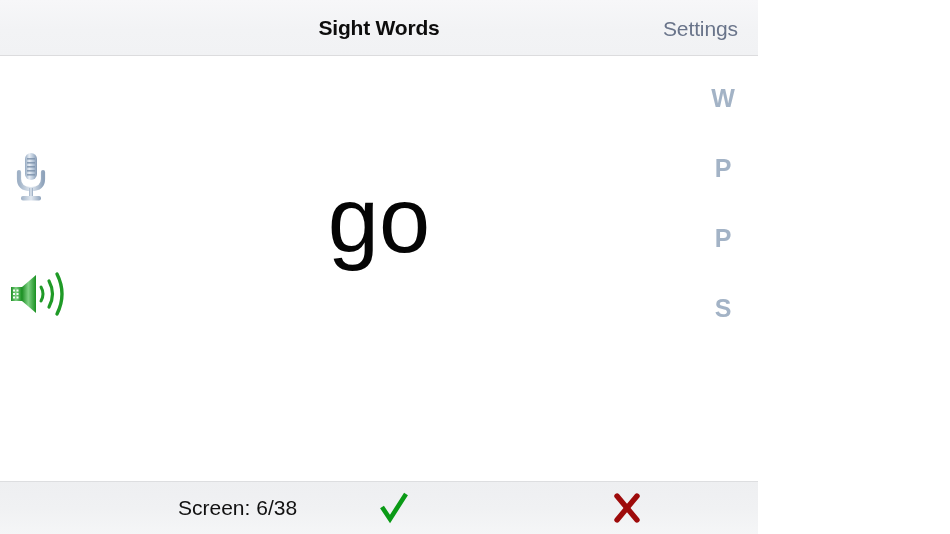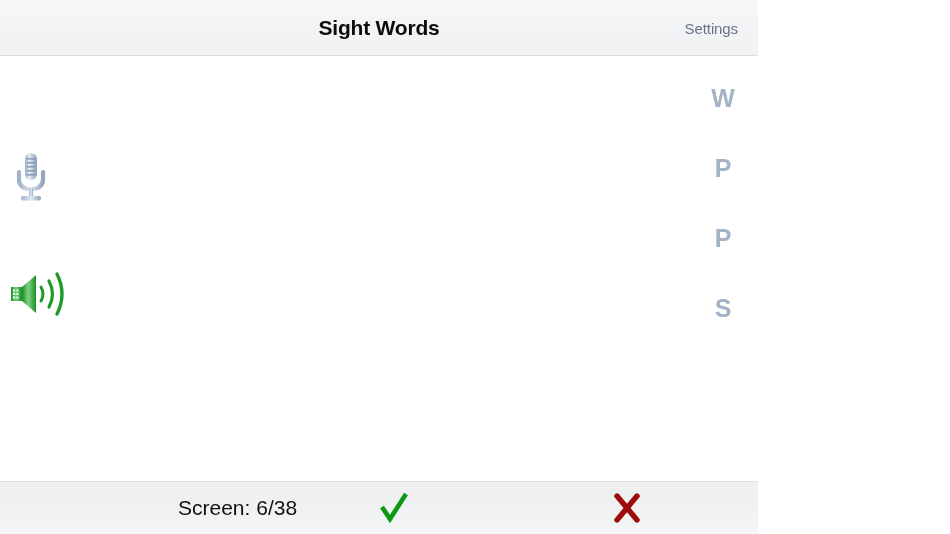--- a/index.html
+++ b/index.html
@@ -36,21 +36,21 @@
     font-weight: bold;
     color: #0d0d0d;
     letter-spacing: -0.2px;
     line-height: 1;
   }
   .nav-right {
     position: absolute;
     right: 20px;
     top: 50%;
     transform: translateY(-50%);
-    font-size: 15px;
+    font-size: 21px;
     color: #69748a;
     letter-spacing: -0.1px;
     cursor: pointer;
     line-height: 1;
   }
 
   
   .content {
     position: relative;
     flex: 1 1 auto;
@@ -218,20 +218,23 @@
 
           <g fill="none" stroke="#1f9a27" stroke-linecap="round">
             <path d="M33 21 Q37 28 33 35" stroke-width="3"></path>
             <path d="M41 15 Q48 28 41 41" stroke-width="3.2"></path>
             <path d="M49 8  Q59 28 49 48" stroke-width="3.4"></path>
           </g>
         </svg>
       </span>
     </div>
 
+    <div class="word-wrap">
+      <div class="word">go</div>
+    </div>
 
     <div class="letter-rail">
       <div class="rail-letter">W</div>
       <div class="rail-letter">P</div>
       <div class="rail-letter">P</div>
       <div class="rail-letter">S</div>
     </div>
 
   </div>
 

